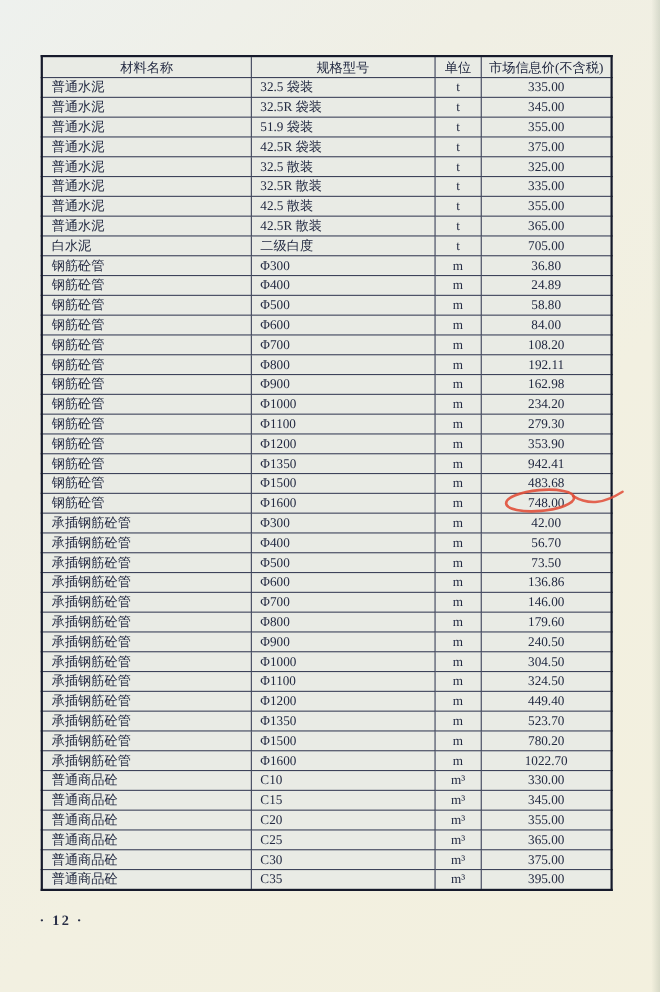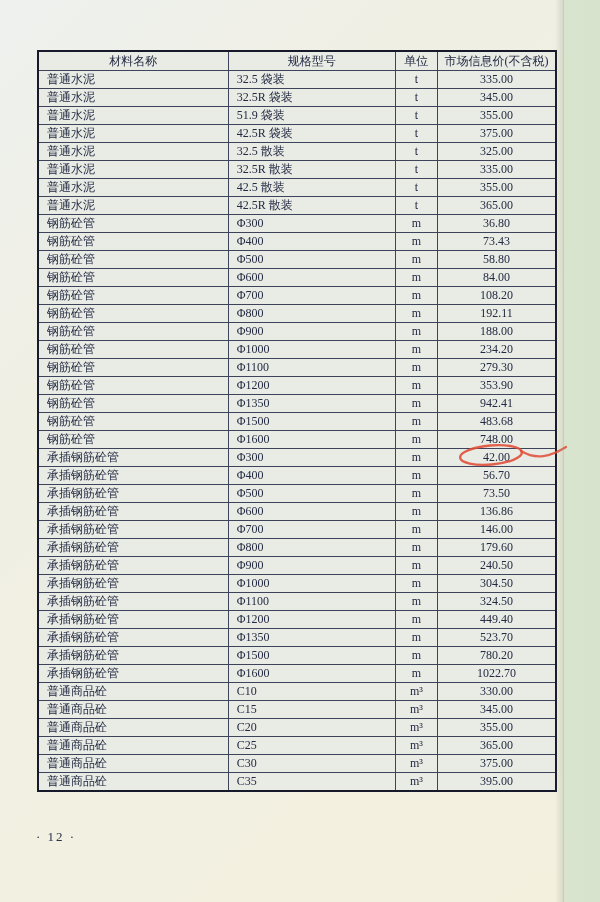--- a/index.html
+++ b/index.html
@@ -9,20 +9,21 @@
     font-family: "Liberation Serif", "DejaVu Serif", serif;
   }
   body {
     position: relative;
     background: linear-gradient(90deg, #e7eedd 0%, #dde8d3 70%, #d7e3cd 100%);
   }
   .paper {
     position: absolute; left: 0; top: 0;
     width: 563px; height: 902px;
     background: linear-gradient(135deg, #eef1ee 0%, #f0efe4 30%, #f2f0e1 60%, #f3f0de 100%);
+    padding-left: 37px;
   }
   .paper::after {
     content: ""; position: absolute; right: -1px; top: 0;
     width: 9px; height: 100%;
     background: linear-gradient(90deg, rgba(160,172,150,0) 0%, rgba(140,155,135,0.30) 100%);
   }
   table.price-table {
     position: absolute; left: 37px; top: 50px;
     width: 520px;
     border-collapse: collapse;
@@ -51,20 +52,21 @@
   .annotation-svg {
     position: absolute; left: 448px; top: 436px;
     width: 130px; height: 40px;
     overflow: visible;
     pointer-events: none;
   }
   .page-number {
     position: absolute; left: 36px; top: 829px;
     font-size: 13px; color: #2a3048;
     letter-spacing: 2px;
+    font-weight: bold;
   }
 </style>
 </head>
 <body>
 
 <div class="paper">
 
   <table class="price-table">
     <colgroup>
       <col class="col-name">
@@ -123,30 +125,36 @@
           <td class="c-unit">t</td>
           <td class="c-price">355.00</td>
         </tr>
         <tr>
           <td class="c-name">普通水泥</td>
           <td class="c-spec">42.5R 散装</td>
           <td class="c-unit">t</td>
           <td class="c-price">365.00</td>
         </tr>
         <tr>
+          <td class="c-name">白水泥</td>
+          <td class="c-spec">二级白度</td>
+          <td class="c-unit">t</td>
+          <td class="c-price">705.00</td>
+        </tr>
+        <tr>
           <td class="c-name">钢筋砼管</td>
           <td class="c-spec">Φ300</td>
           <td class="c-unit">m</td>
           <td class="c-price">36.80</td>
         </tr>
         <tr>
           <td class="c-name">钢筋砼管</td>
           <td class="c-spec">Φ400</td>
           <td class="c-unit">m</td>
-          <td class="c-price">73.43</td>
+          <td class="c-price">24.89</td>
         </tr>
         <tr>
           <td class="c-name">钢筋砼管</td>
           <td class="c-spec">Φ500</td>
           <td class="c-unit">m</td>
           <td class="c-price">58.80</td>
         </tr>
         <tr>
           <td class="c-name">钢筋砼管</td>
           <td class="c-spec">Φ600</td>
@@ -162,21 +170,21 @@
         <tr>
           <td class="c-name">钢筋砼管</td>
           <td class="c-spec">Φ800</td>
           <td class="c-unit">m</td>
           <td class="c-price">192.11</td>
         </tr>
         <tr>
           <td class="c-name">钢筋砼管</td>
           <td class="c-spec">Φ900</td>
           <td class="c-unit">m</td>
-          <td class="c-price">188.00</td>
+          <td class="c-price">162.98</td>
         </tr>
         <tr>
           <td class="c-name">钢筋砼管</td>
           <td class="c-spec">Φ1000</td>
           <td class="c-unit">m</td>
           <td class="c-price">234.20</td>
         </tr>
         <tr>
           <td class="c-name">钢筋砼管</td>
           <td class="c-spec">Φ1100</td>

